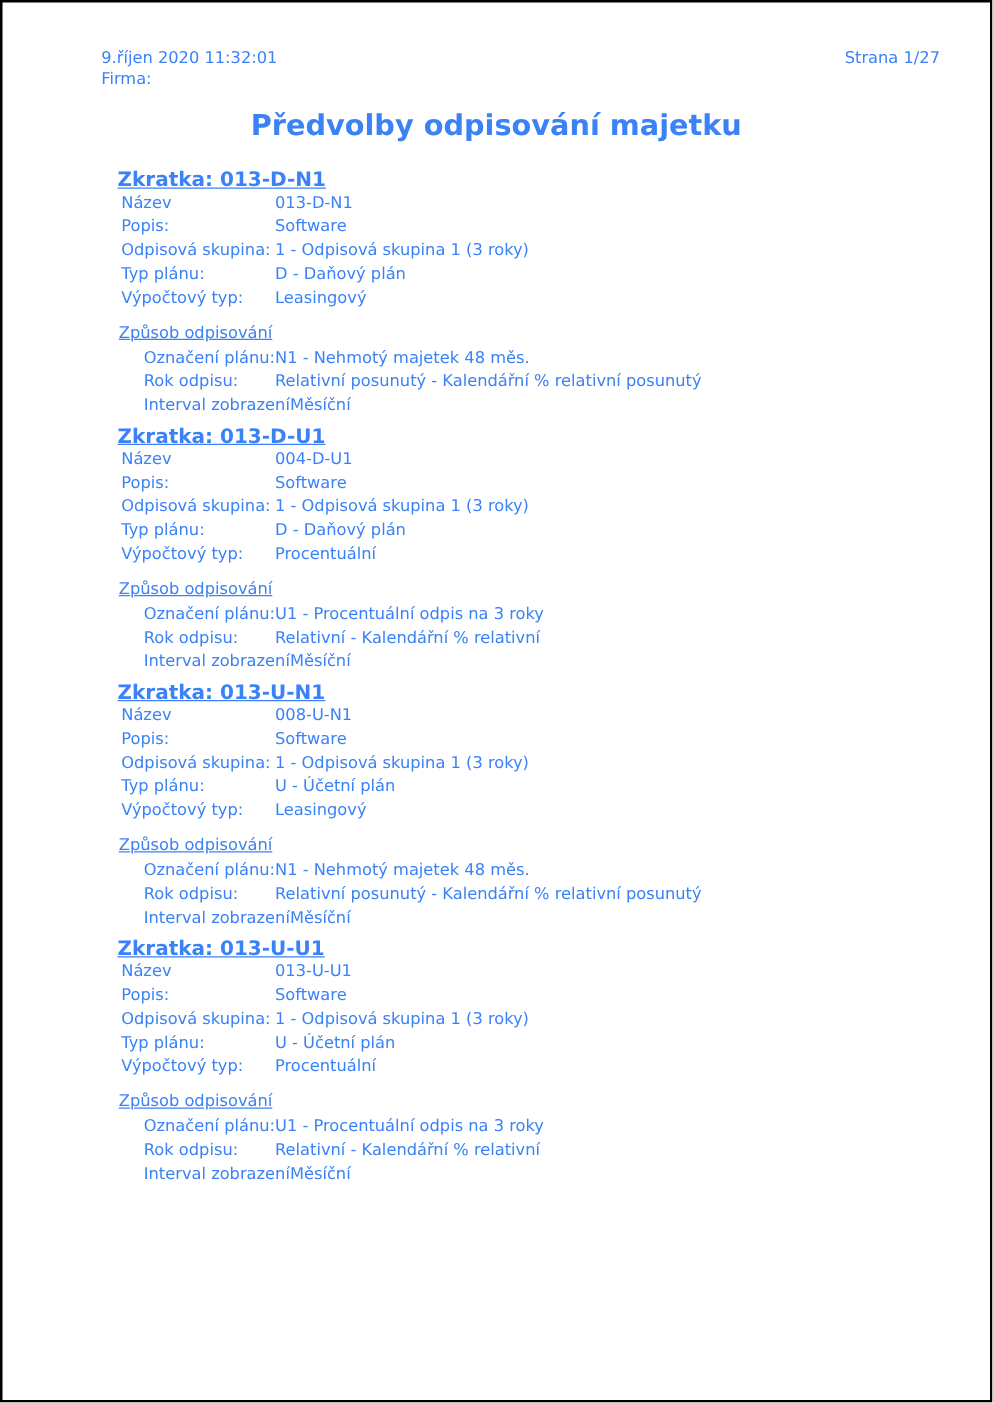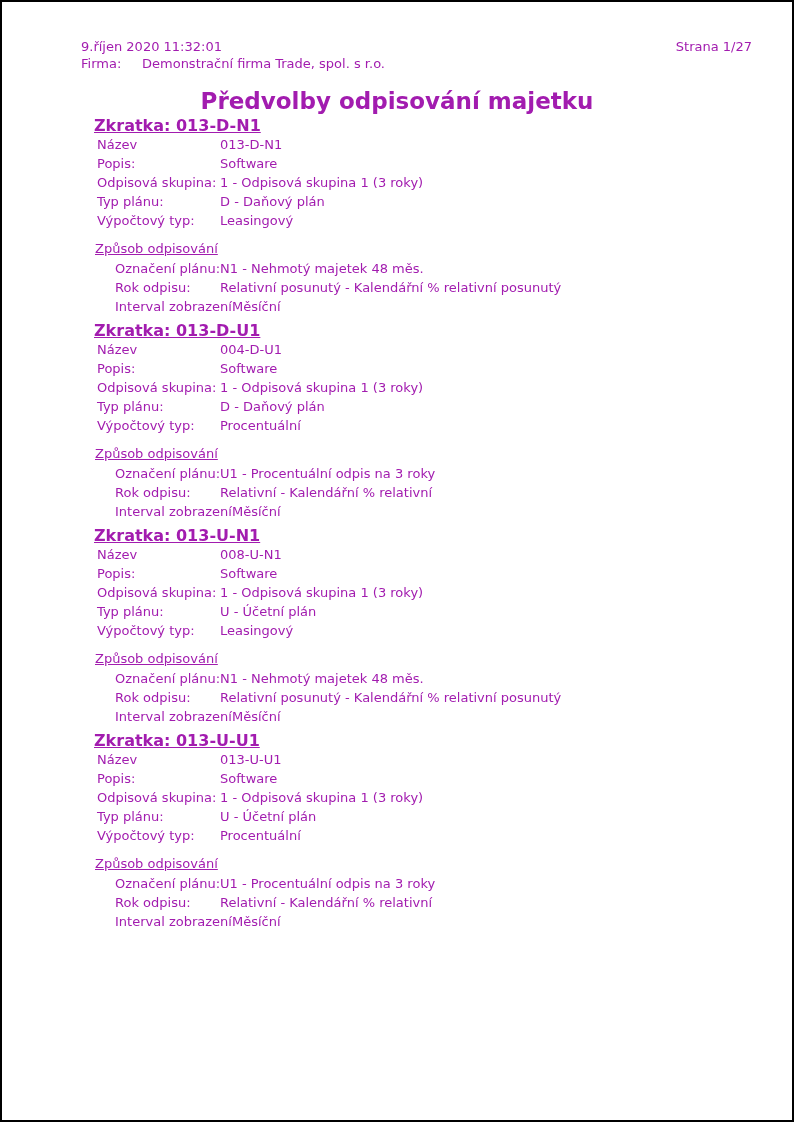--- a/index.html
+++ b/index.html
@@ -1,30 +1,30 @@
 <!DOCTYPE html>
 <html lang="cs"><head>
 <meta charset="utf-8">
 <style>
   html,body{margin:0;padding:0;background:#fff;}
   .page{
     width:794px;height:1122px;box-sizing:border-box;
-    border:2px solid #000;background:#fff;color:#a21caf;
+    border:2px solid #000;background:#fff;color:#3b82f6;
     font-family:"DejaVu Sans","Liberation Sans",sans-serif;
     position:relative;overflow:hidden;
   }
   .hdr{padding:36px 40px 0 79px;font-size:13px;line-height:17px;}
   .hdr-row1{display:flex;justify-content:space-between;}
   .hdr-row2{display:flex;}
   .firm-label{width:61px;flex:none;}
   h1.title{
     font-size:23px;line-height:30px;font-weight:bold;
     text-align:center;margin:14px 0 0 0;
   }
-  .sections{padding-left:92px;}
+  .sections{padding-left:92px;margin-top:18px;}
   .section{margin:0 0 5px 0;}
   h2.zkratka{
     font-size:16px;line-height:19px;font-weight:bold;
     text-decoration:underline;margin:0;
   }
   .frow{display:flex;font-size:13px;line-height:19px;margin-left:3px;}
   .flabel{width:123px;flex:none;white-space:nowrap;}
   .fvalue{white-space:nowrap;}
   .sub{margin-top:9px;margin-left:1px;}
   .sub-title{
@@ -40,21 +40,20 @@
 
 <div class="page">
 
   <div class="hdr">
     <div class="hdr-row1">
       <span>9.říjen 2020 11:32:01</span>
       <span>Strana 1/27</span>
     </div>
     <div class="hdr-row2">
       <span class="firm-label">Firma:</span>
-      <span>Demonstrační firma Trade, spol. s r.o.</span>
     </div>
   </div>
 
   <h1 class="title">Předvolby odpisování majetku</h1>
 
   <div class="sections">
 
     <div class="section">
       <h2 class="zkratka">Zkratka: 013-D-N1</h2>
       <div class="frow">

